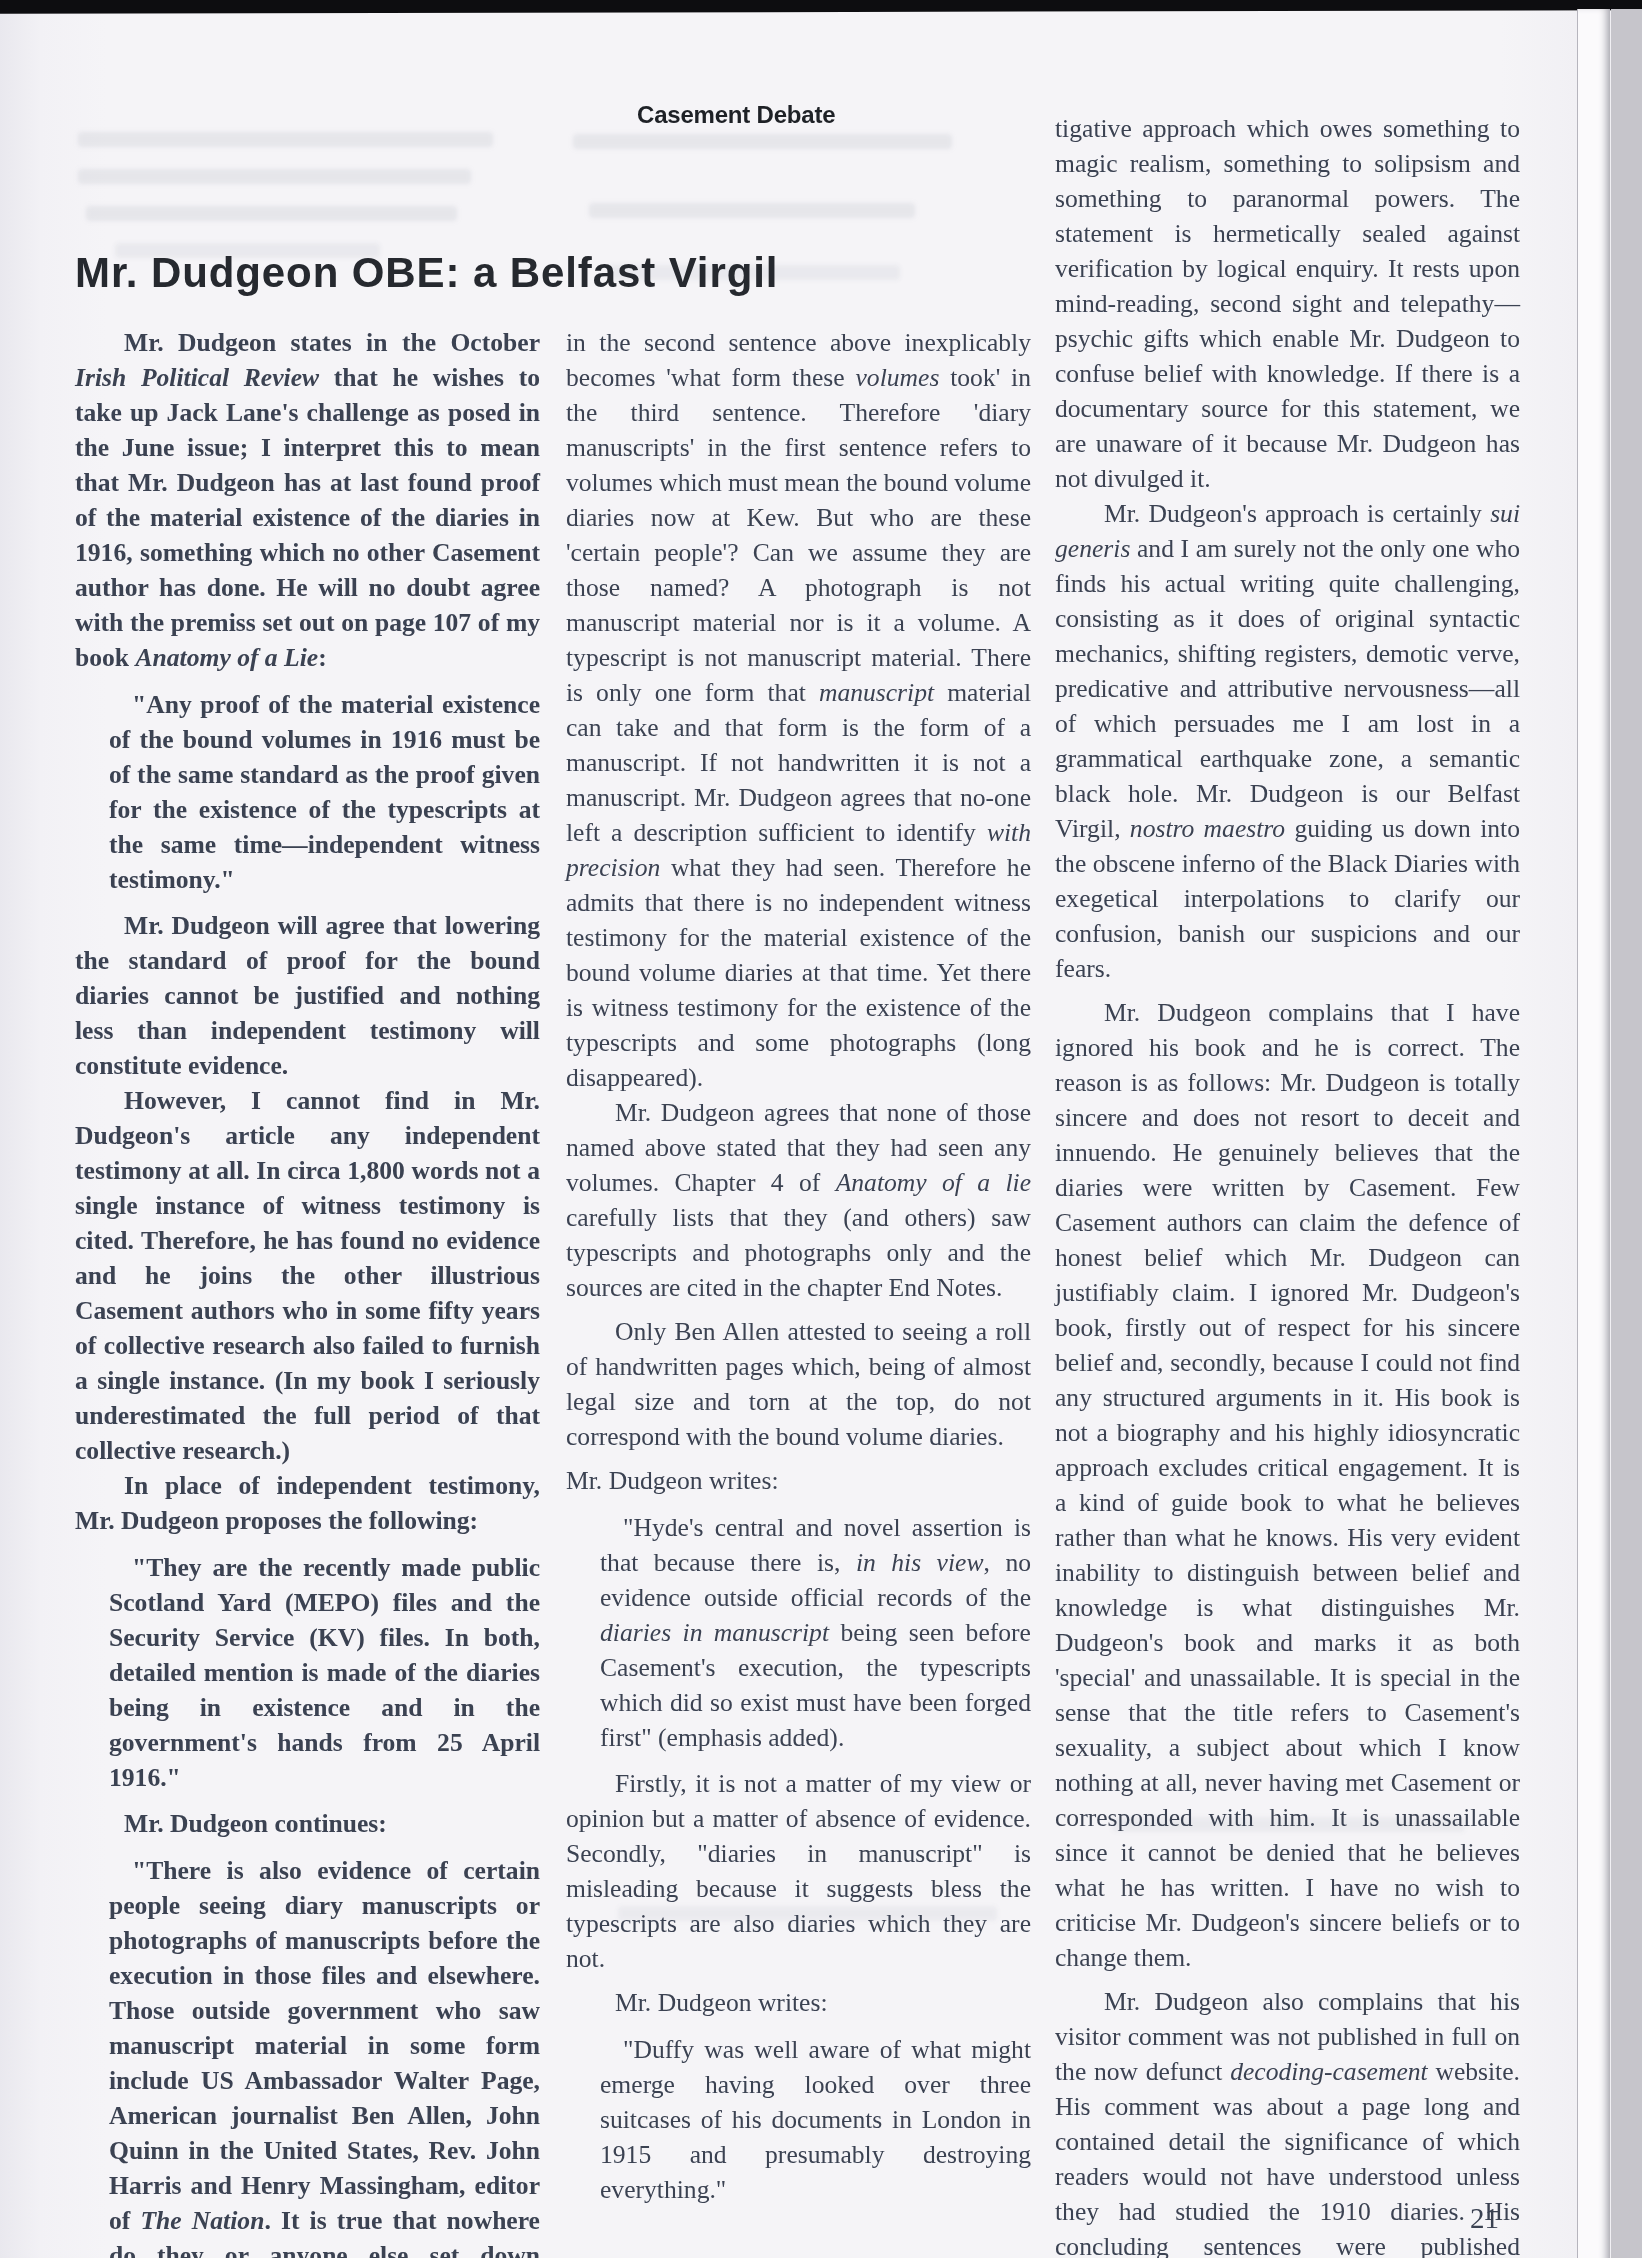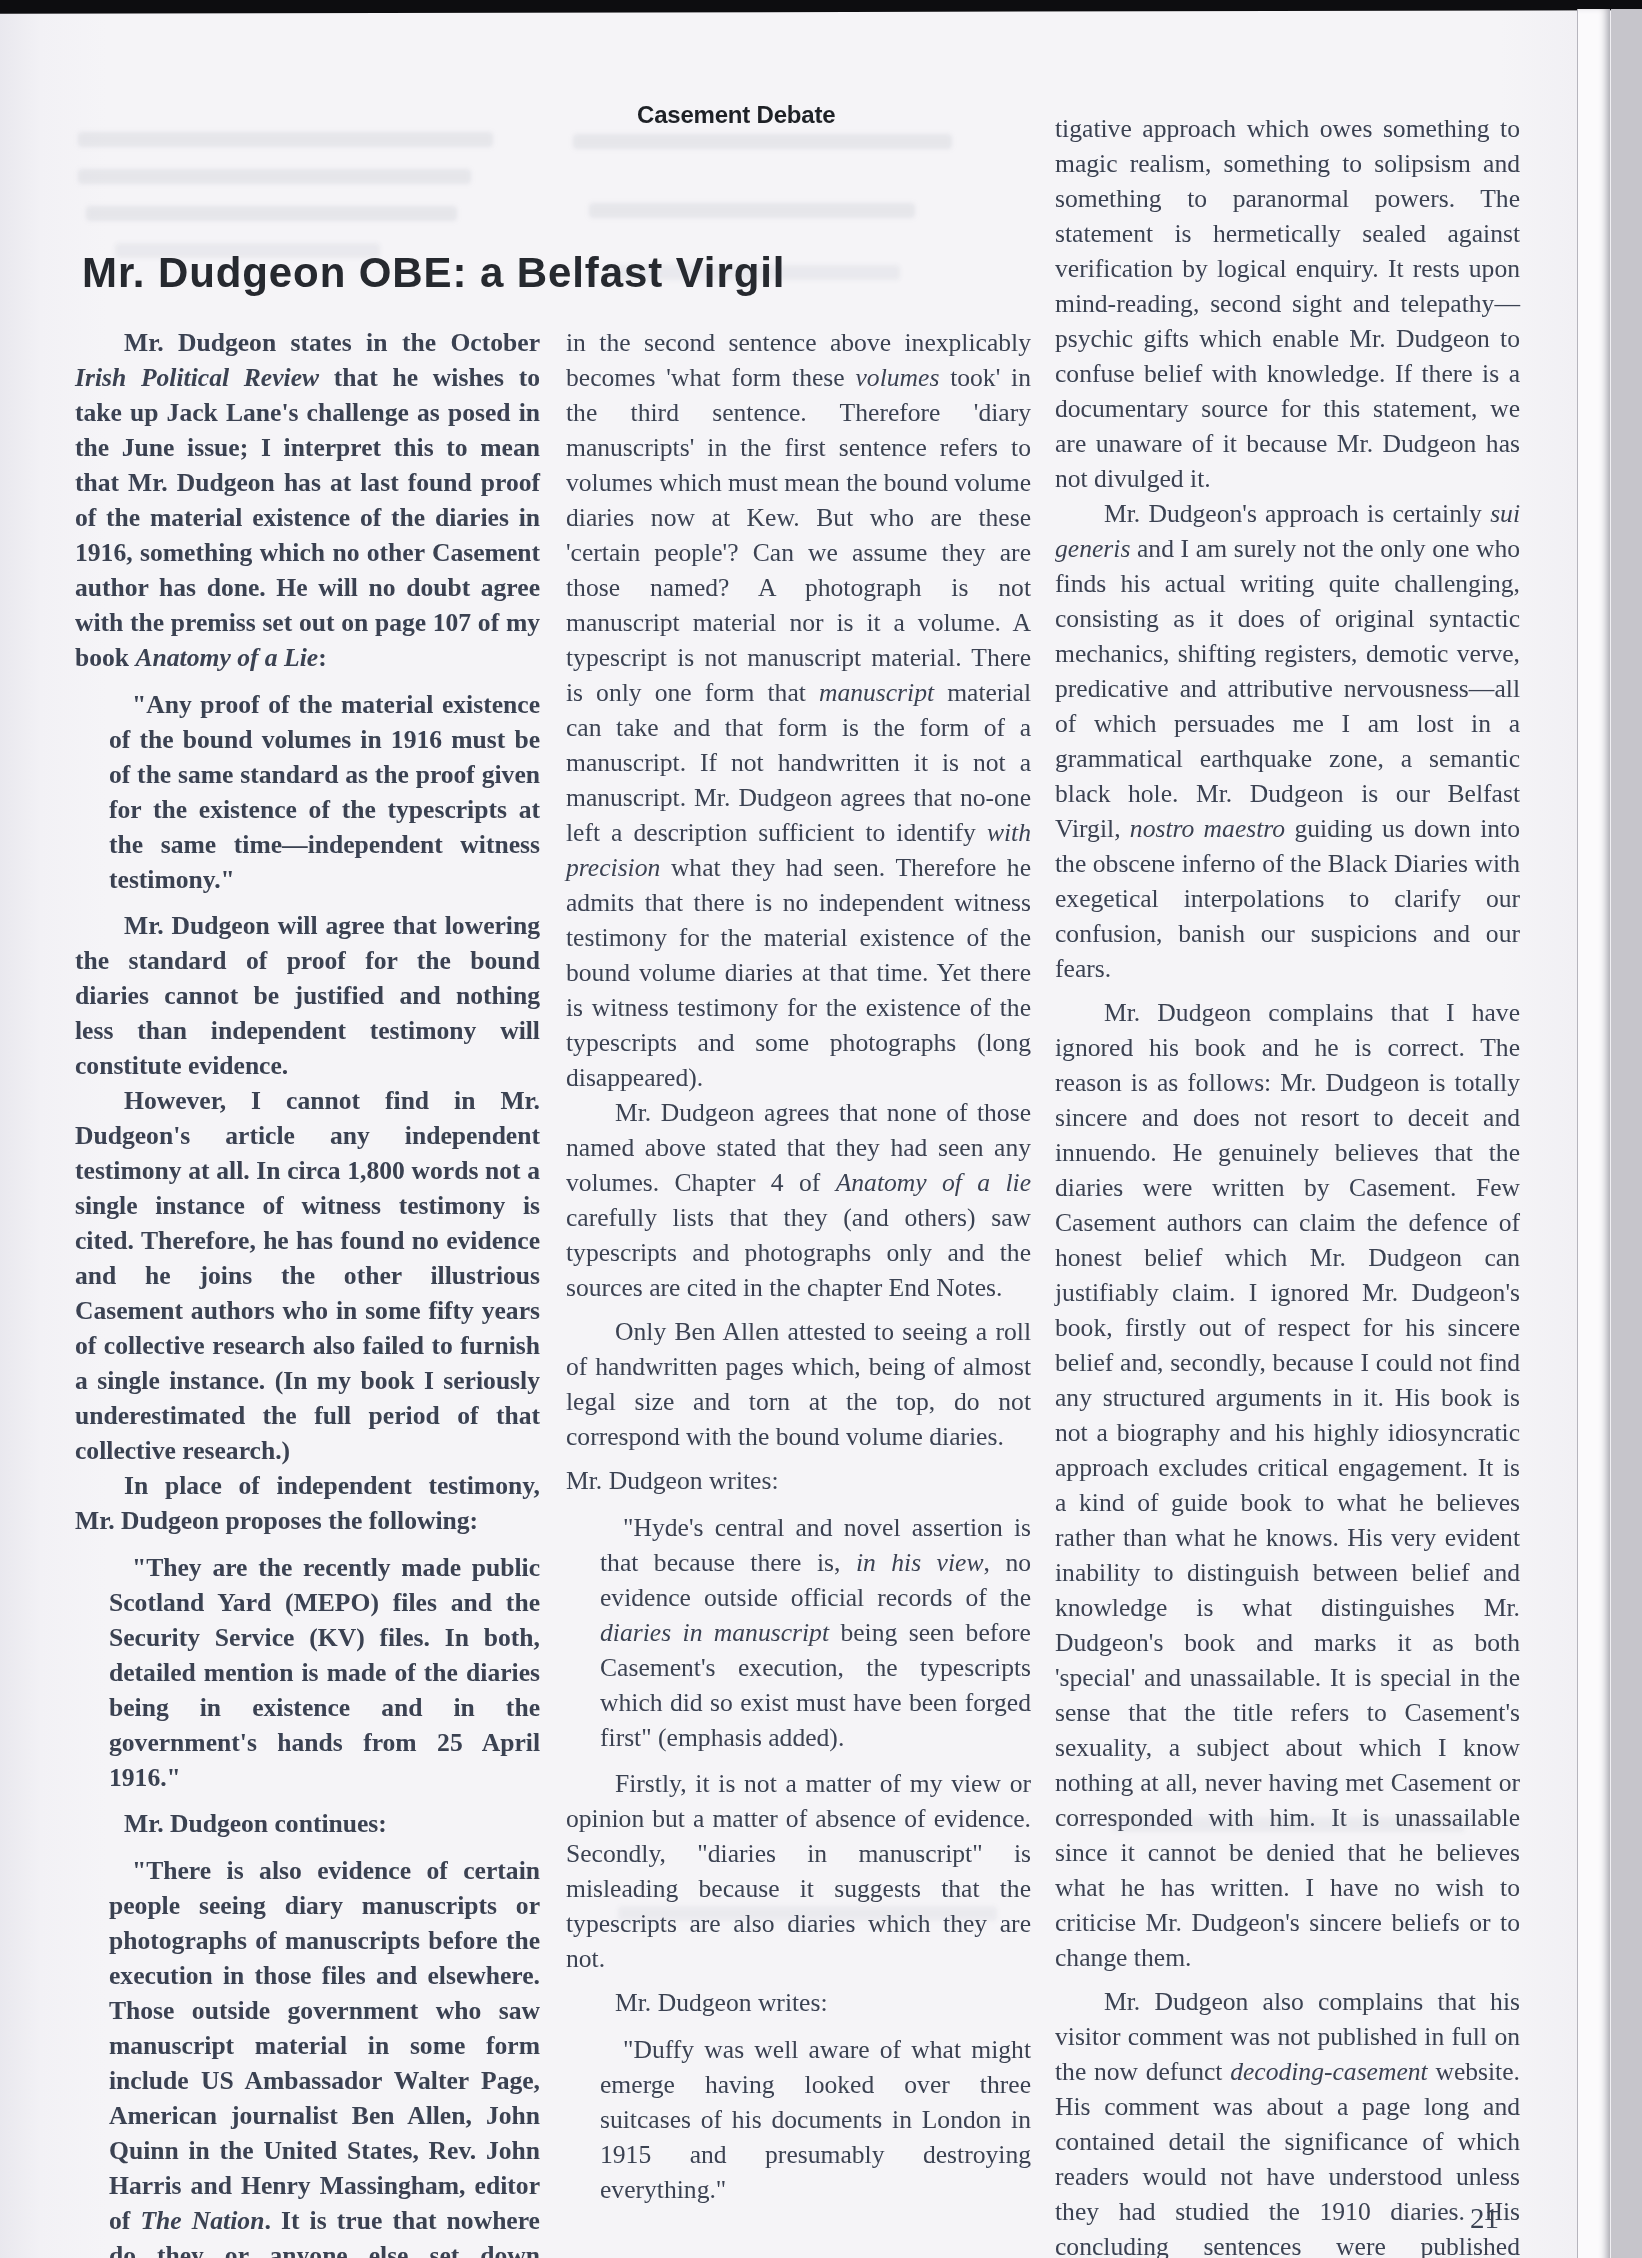--- a/index.html
+++ b/index.html
@@ -24,21 +24,21 @@
   .edge-gray{
     position:absolute;left:1611px;top:8.8px;width:35px;height:2258px;
     background:#c6c5cb;
   }
   .section-header{
     position:absolute;left:637px;top:101px;width:406px;
     font-family:"Liberation Sans","DejaVu Sans",sans-serif;
     font-weight:bold;font-size:24px;letter-spacing:-0.2px;color:#1e2126;
   }
   .title{
-    position:absolute;left:82px;top:249px;width:970px;margin:0;
+    position:absolute;left:75px;top:249px;width:970px;margin:0;
     font-family:"Liberation Sans","DejaVu Sans",sans-serif;
     font-weight:bold;font-size:42px;letter-spacing:0.9px;color:#26292f;
   }
   .col{
     position:absolute;width:465px;
     font-size:25.6px;line-height:35px;
     text-align:justify;
   }
   .col1{left:75px;top:325px;height:1914px;font-weight:bold;}
   .col2{left:566px;top:325px;height:1932px;}
@@ -99,21 +99,21 @@
       <p class="para indent"><span>Mr. Dudgeon continues:</span></p>
       <p class="quote"><span>"There is also evidence of certain people seeing diary manuscripts or photographs of manuscripts before the execution in those files and elsewhere. Those outside government who saw manuscript material in some form include US Ambassador Walter Page, American journalist Ben Allen, John Quinn in the United States, Rev. John Harris and Henry Massingham, editor of </span><i>The Nation</i><span>. It is true that nowhere do they or anyone else set down precisely what they saw and what form these volumes took."</span></p>
       <p class="para indent gap"><span>This is very confused and slippery. The 'manuscript material in some form'</span></p>
     </div>
   <div class="col col2">
       <p class="para"><span>in the second sentence above inexplicably becomes 'what form these </span><i>volumes</i><span> took' in the third sentence. Therefore 'diary manuscripts' in the first sentence refers to volumes which must mean the bound volume diaries now at Kew. But who are these 'certain people'? Can we assume they are those named? A photograph is not manuscript material nor is it a volume. A typescript is not manuscript material. There is only one form that </span><i>manuscript</i><span> material can take and that form is the form of a manuscript. If not handwritten it is not a manuscript. Mr. Dudgeon agrees that no-one left a description sufficient to identify </span><i>with precision</i><span> what they had seen. Therefore he admits that there is no independent witness testimony for the material existence of the bound volume diaries at that time. Yet there is witness testimony for the existence of the typescripts and some photographs (long disappeared).</span></p>
       <p class="para indent"><span>Mr. Dudgeon agrees that none of those named above stated that they had seen any volumes. Chapter 4 of </span><i>Anatomy of a lie</i><span> carefully lists that they (and others) saw typescripts and photographs only and the sources are cited in the chapter End Notes.</span></p>
       <p class="para indent gap"><span>Only Ben Allen attested to seeing a roll of handwritten pages which, being of almost legal size and torn at the top, do not correspond with the bound volume diaries.</span></p>
       <p class="para gap"><span>Mr. Dudgeon writes:</span></p>
       <p class="quote"><span>"Hyde's central and novel assertion is that because there is, </span><i>in his view</i><span>, no evidence outside official records of the </span><i>diaries in manuscript</i><span> being seen before Casement's execution, the typescripts which did so exist must have been forged first" (emphasis added).</span></p>
-      <p class="para indent gap"><span>Firstly, it is not a matter of my view or opinion but a matter of absence of evidence. Secondly, "diaries in manuscript" is misleading because it suggests that the typescripts are also diaries which they are not.</span></p>
+      <p class="para indent gap"><span>Firstly, it is not a matter of my view or opinion but a matter of absence of evidence. Secondly, "diaries in manuscript" is misleading because it suggests bless the typescripts are also diaries which they are not.</span></p>
       <p class="para indent gap"><span>Mr. Dudgeon writes:</span></p>
       <p class="quote"><span>"Duffy was well aware of what might emerge having looked over three suitcases of his documents in London in 1915 and presumably destroying everything."</span></p>
     </div>
   <div class="col col3">
       <p class="para"><span>tigative approach which owes something to magic realism, something to solipsism and something to paranormal powers. The statement is hermetically sealed against verification by logical enquiry. It rests upon mind-reading, second sight and telepathy—psychic gifts which enable Mr. Dudgeon to confuse belief with knowledge. If there is a documentary source for this statement, we are unaware of it because Mr. Dudgeon has not divulged it.</span></p>
       <p class="para indent"><span>Mr. Dudgeon's approach is certainly </span><i>sui generis</i><span> and I am surely not the only one who finds his actual writing quite challenging, consisting as it does of original syntactic mechanics, shifting registers, demotic verve, predicative and attributive nervousness—all of which persuades me I am lost in a grammatical earthquake zone, a semantic black hole. Mr. Dudgeon is our Belfast Virgil, </span><i>nostro maestro</i><span> guiding us down into the obscene inferno of the Black Diaries with exegetical interpolations to clarify our confusion, banish our suspicions and our fears.</span></p>
       <p class="para indent gap"><span>Mr. Dudgeon complains that I have ignored his book and he is correct. The reason is as follows: Mr. Dudgeon is totally sincere and does not resort to deceit and innuendo. He genuinely believes that the diaries were written by Casement. Few Casement authors can claim the defence of honest belief which Mr. Dudgeon can justifiably claim. I ignored Mr. Dudgeon's book, firstly out of respect for his sincere belief and, secondly, because I could not find any structured arguments in it. His book is not a biography and his highly idiosyncratic approach excludes critical engagement. It is a kind of guide book to what he believes rather than what he knows. His very evident inability to distinguish between belief and knowledge is what distinguishes Mr. Dudgeon's book and marks it as both 'special' and unassailable. It is special in the sense that the title refers to Casement's sexuality, a subject about which I know nothing at all, never having met Casement or corresponded with him. It is unassailable since it cannot be denied that he believes what he has written. I have no wish to criticise Mr. Dudgeon's sincere beliefs or to change them.</span></p>
       <p class="para indent gap"><span>Mr. Dudgeon also complains that his visitor comment was not published in full on the now defunct </span><i>decoding-casement</i><span> website. His comment was about a page long and contained detail the significance of which readers would not have understood unless they had studied the 1910 diaries. His concluding sentences were published because they seemed to represent a synthesis of his overall position.</span></p>
     </div>
 

